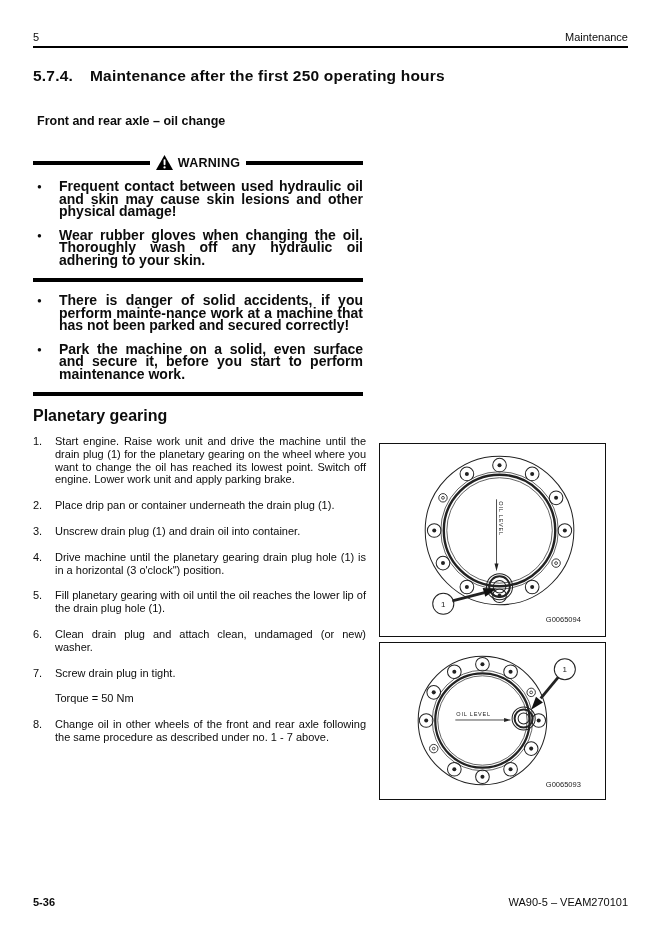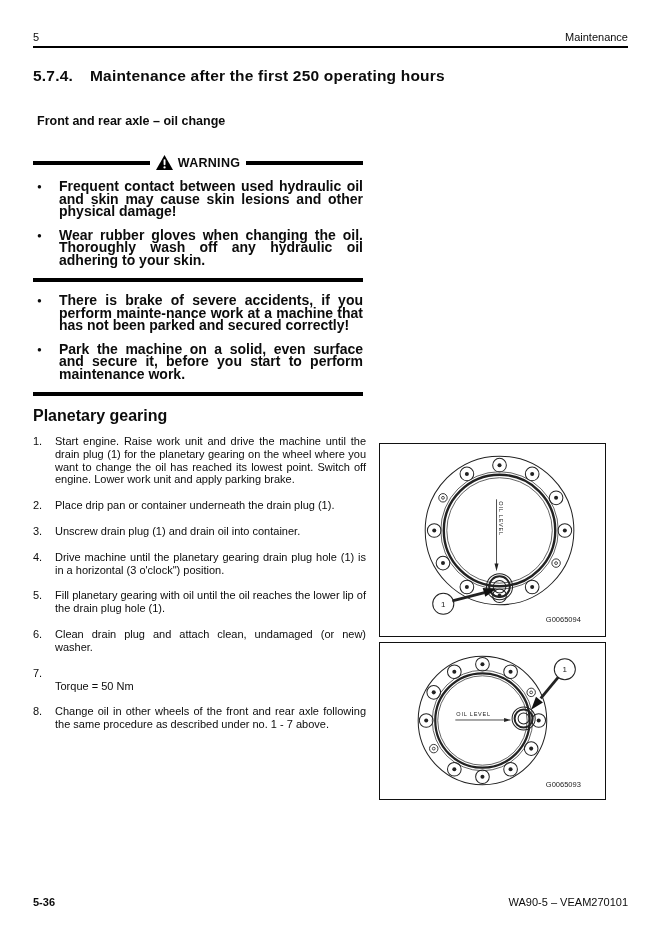--- a/index.html
+++ b/index.html
@@ -87,21 +87,21 @@
         <p>Wear rubber gloves when changing the oil. Thoroughly wash off any hydraulic oil adhering to your skin.</p>
       </li>
     </ul>
     <div class="alert-foot"></div>
   </section>
 
   <section class="alert" style="top:284px;">
     <ul>
       <li>
         <span class="dot">●</span>
-        <p>There is brake of severe accidents, if you perform mainte-nance work at a machine that has not been parked and secured correctly!</p>
+        <p>There is danger of solid accidents, if you perform mainte-nance work at a machine that has not been parked and secured correctly!</p>
       </li>
       <li>
         <span class="dot">●</span>
         <p>Park the machine on a solid, even surface and secure it, before you start to perform maintenance work.</p>
       </li>
     </ul>
     <div class="alert-foot"></div>
   </section>
 
   <h3 class="proc-title">Planetary gearing</h3>
@@ -139,20 +139,21 @@
     </li>
     <li class="step">
       <span class="n">6.</span>
       <div class="sc">
           <p class="t">Clean drain plug and attach clean, undamaged (or new) washer.</p>
         </div>
     </li>
     <li class="step">
       <span class="n">7.</span>
       <div class="sc">
+        <p class="t">Screw drain plug in tight.</p>
         <p class="note">Torque = 50 Nm</p>
       </div>
     </li>
     <li class="step">
       <span class="n">8.</span>
       <div class="sc">
           <p class="t">Change oil in other wheels of the front and rear axle following the same procedure as described under no. 1 - 7 above.</p>
         </div>
     </li>
   </ol>

